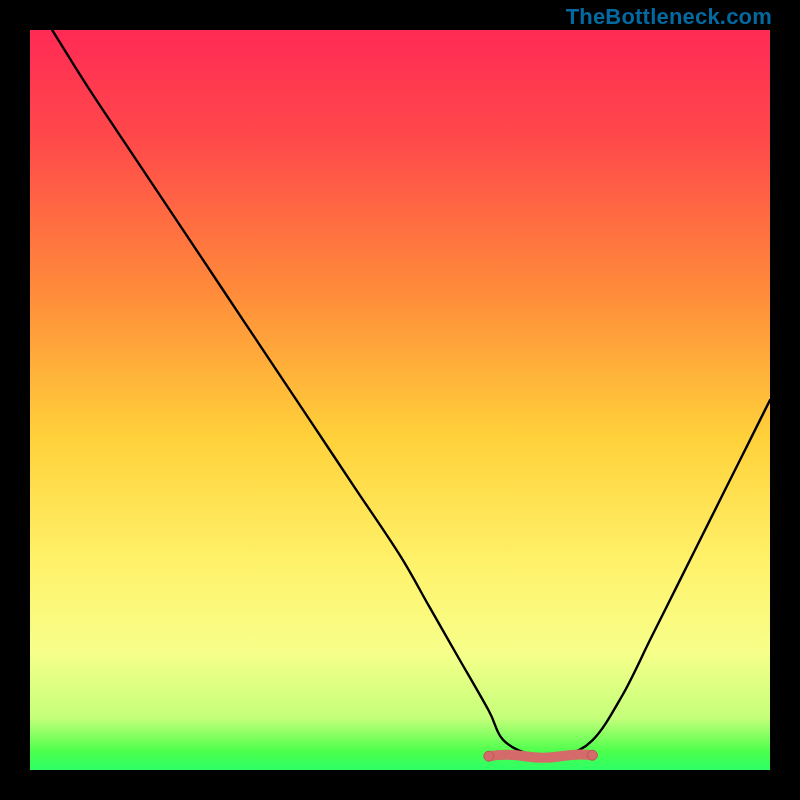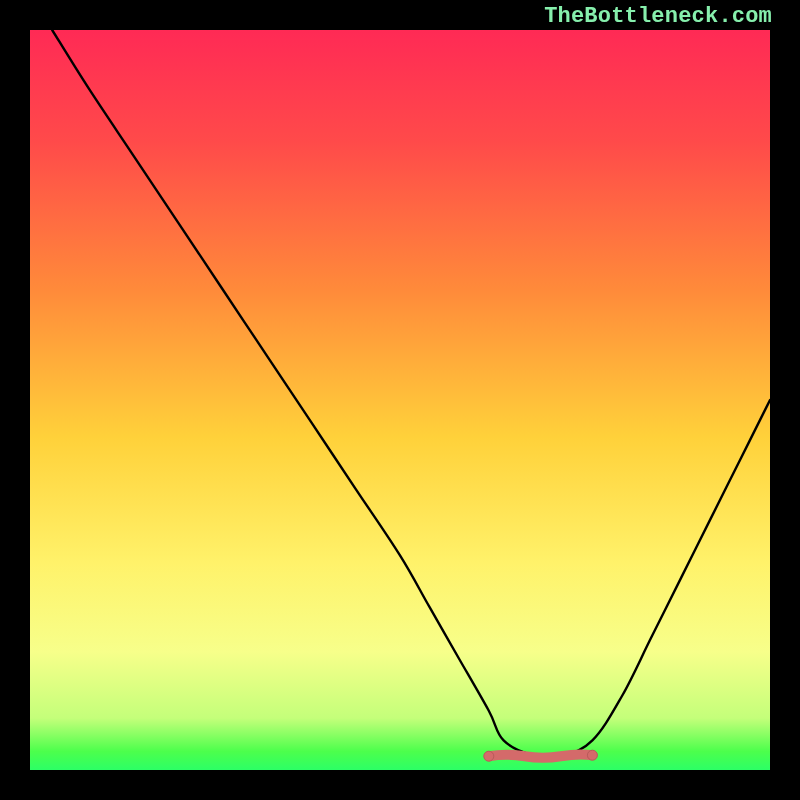--- a/index.html
+++ b/index.html
@@ -37,24 +37,24 @@
     position: absolute;
     left: 0;
     top: 0;
     width: 740px;
     height: 740px;
   }
   .watermark {
     position: absolute;
     top: 4px;
     right: 28px;
-    font-family: Liberation Mono, monospace;
+    font-family: Liberation Sans, sans-serif;
     font-size: 22px;
     font-weight: 600;
-    color: #86efac;
+    color: #0369a1;
     letter-spacing: 0.2px;
   }
 </style>
 </head>
 <body>
 
 <div class="frame">
 
   <div class="watermark">TheBottleneck.com</div>
 

